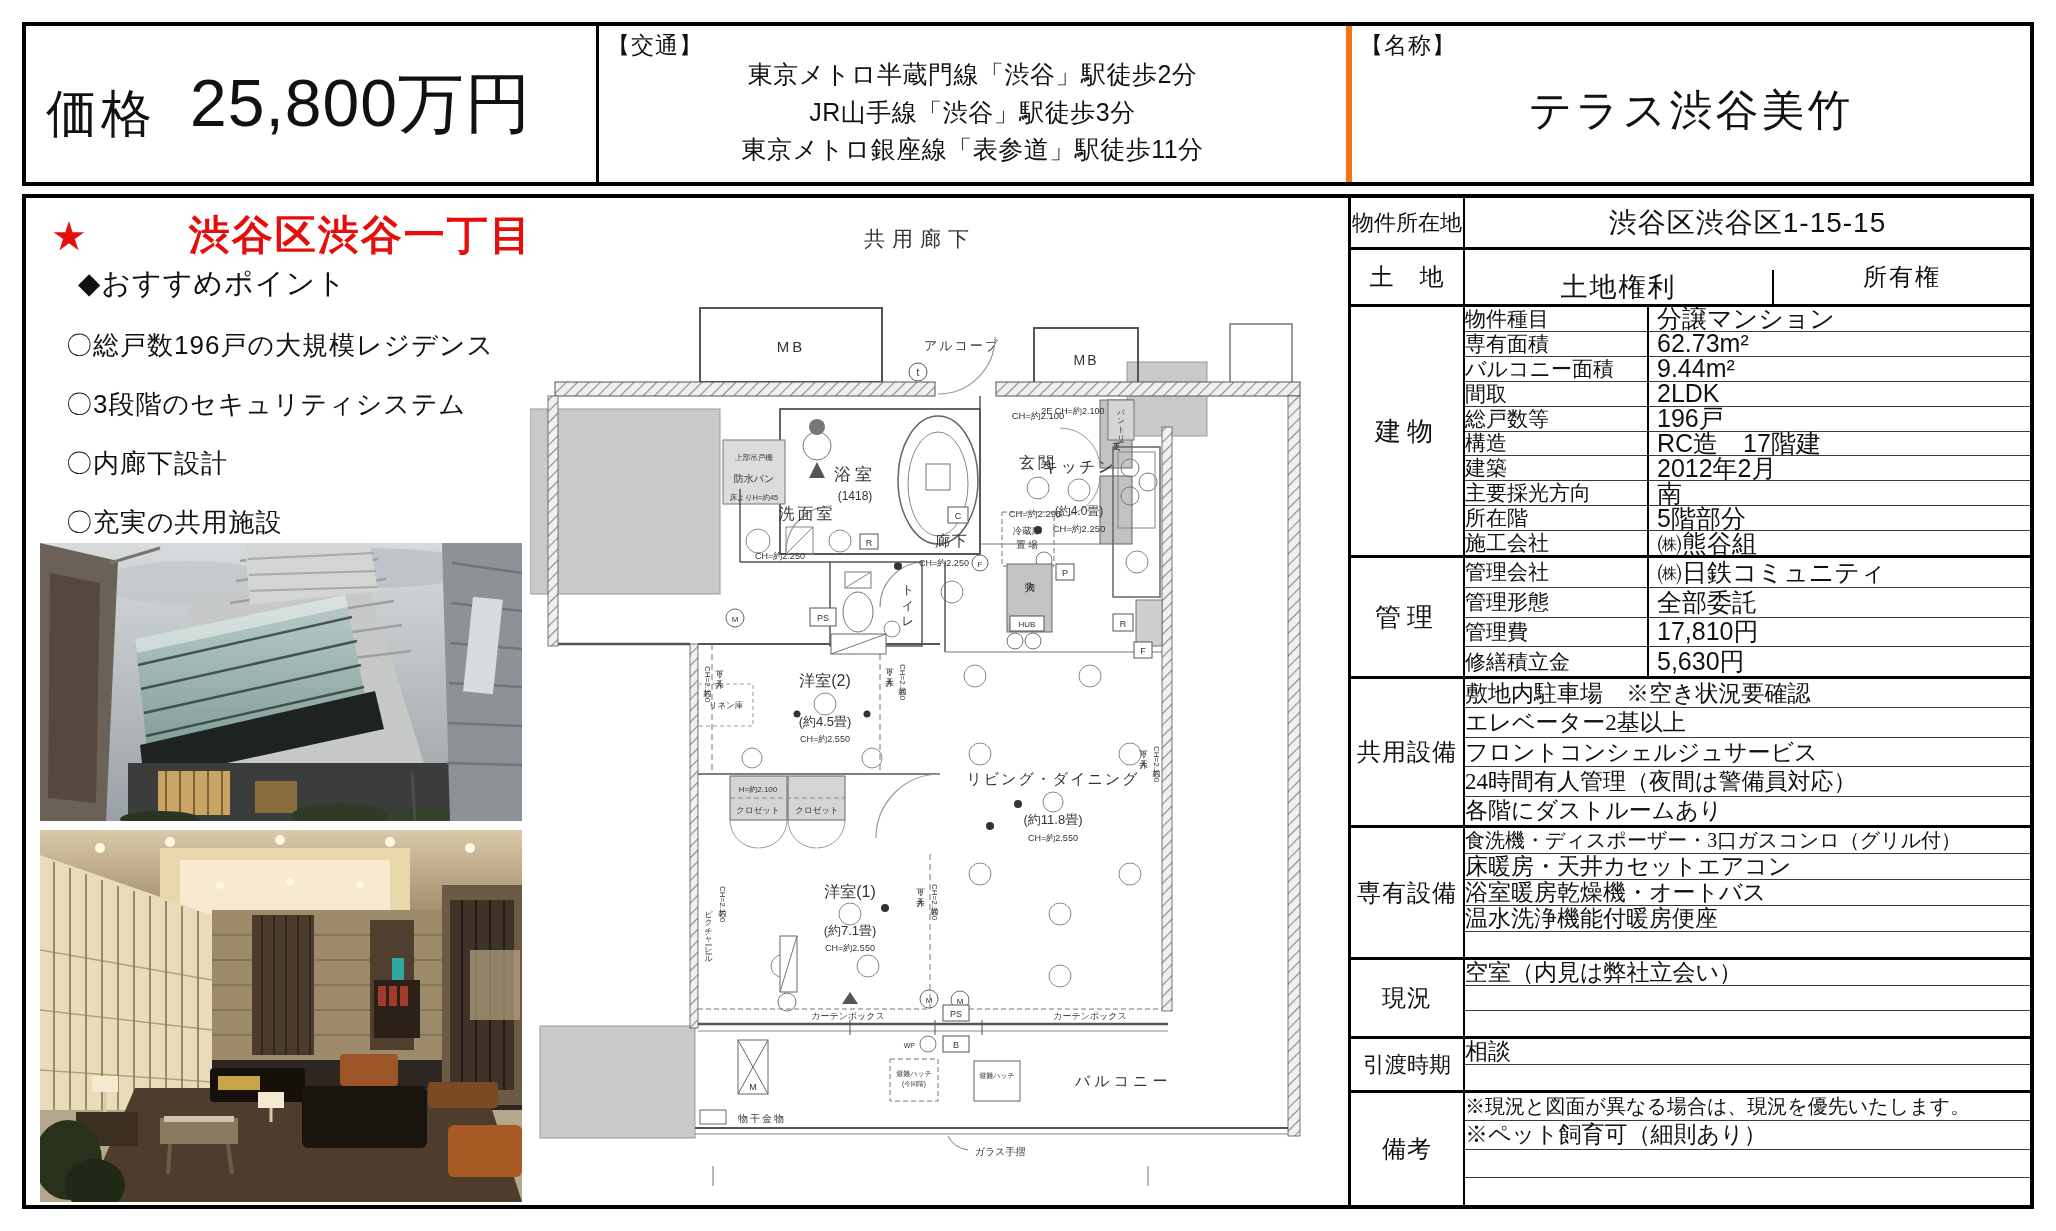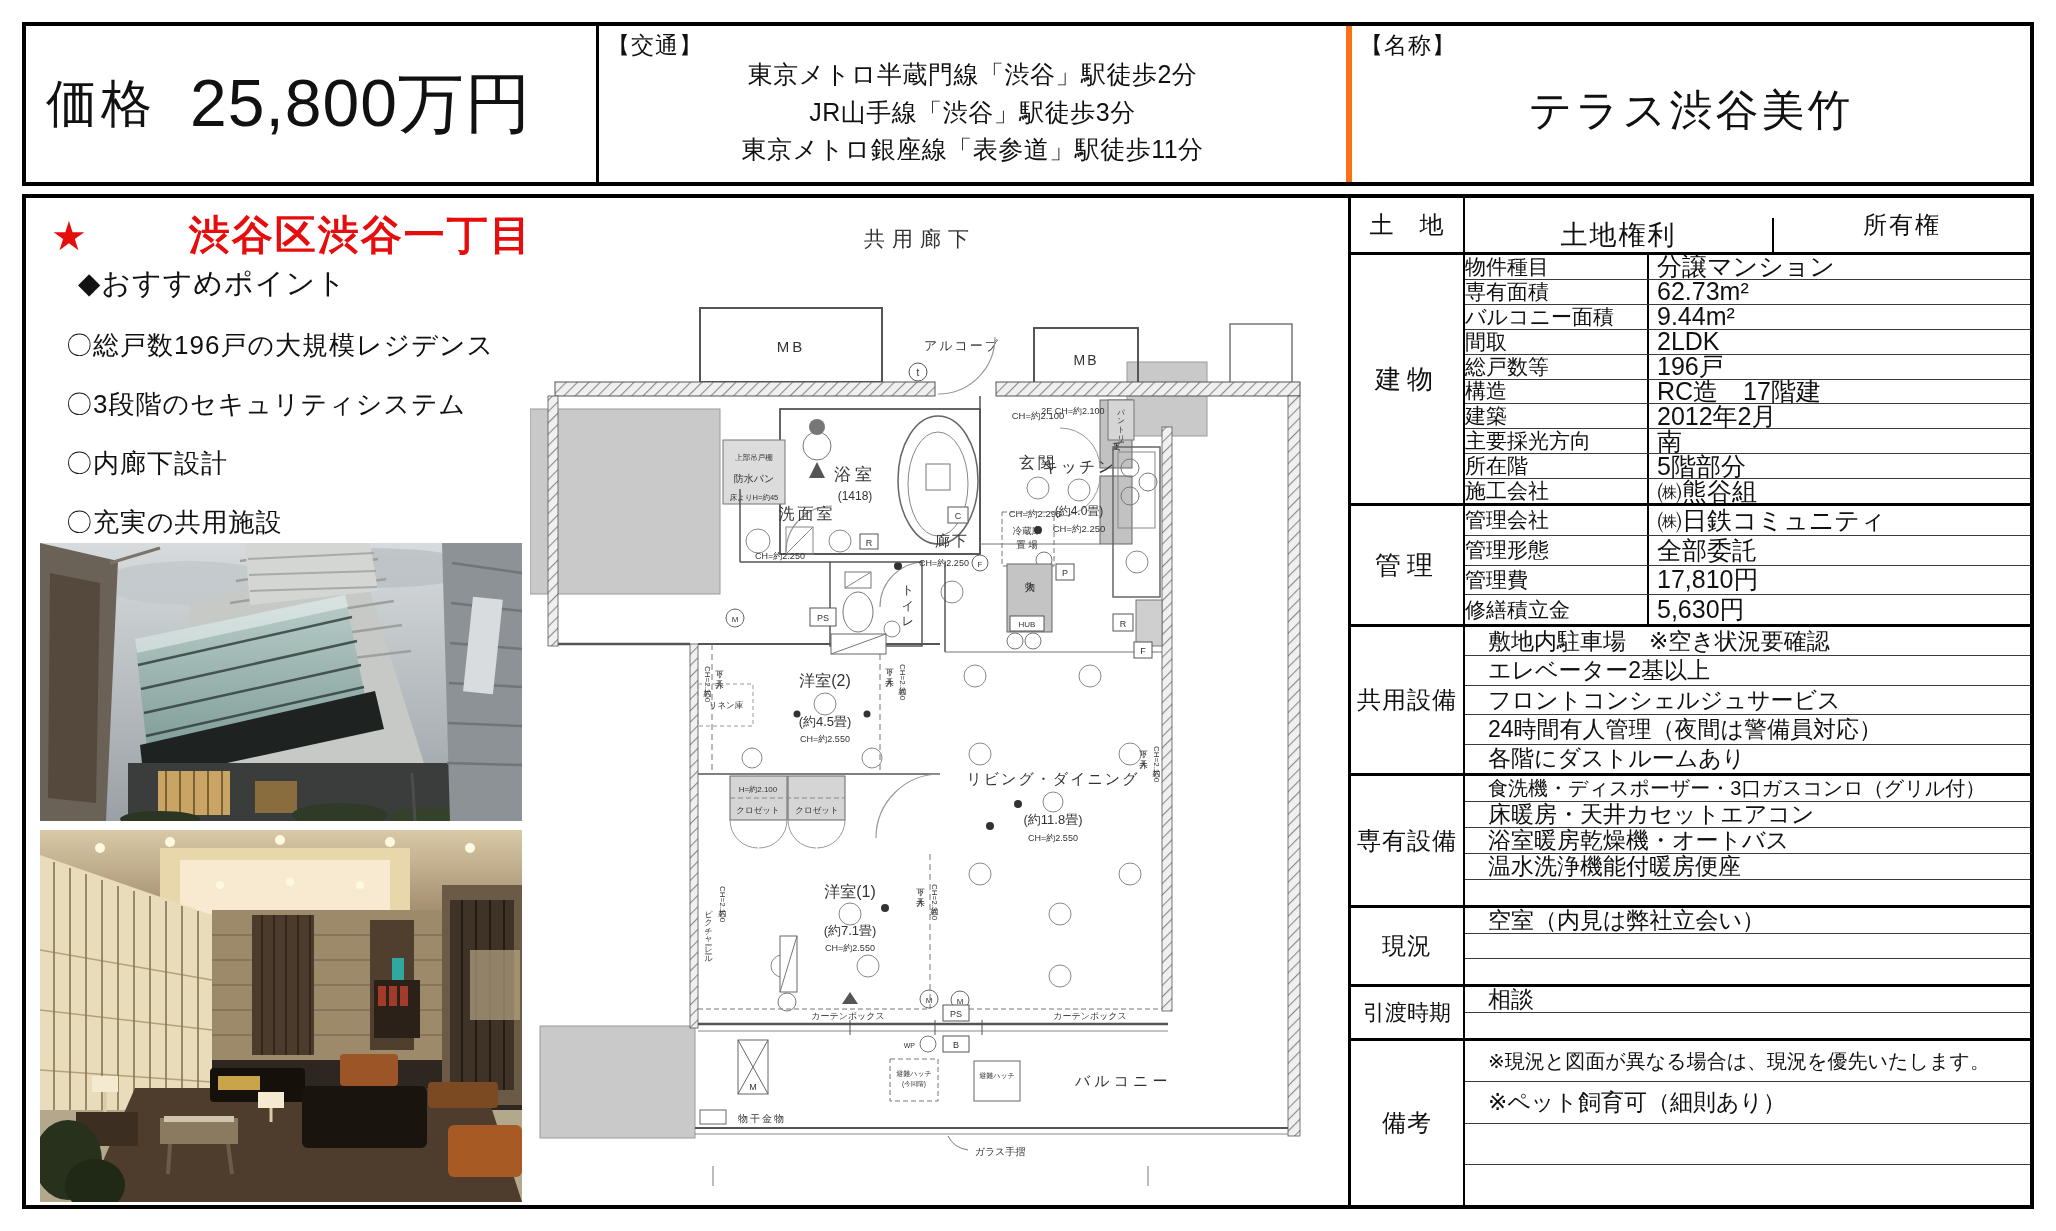--- a/index.html
+++ b/index.html
@@ -6,21 +6,21 @@
   body{font-family:"Liberation Sans","DejaVu Sans",sans-serif;color:#111;}
   .sheet{position:relative;width:2056px;height:1231px;background:#fff;overflow:hidden;}
   .box{position:absolute;box-sizing:border-box;border:4px solid #000;background:#fff;}
   
   #hdr{left:22px;top:22px;width:2012px;height:164px;display:flex;}
   .hcell{position:relative;box-sizing:border-box;height:100%;}
   .hc1{width:573px;border-right:3px solid #000;display:flex;align-items:center;}
   .hc2{width:753px;border-right:6px solid #f97316;}
   .hc3{flex:1;}
   .tag{position:absolute;top:4px;left:8px;font-size:23px;letter-spacing:1px;}
-  .price-line{display:flex;align-items:center;gap:34px;margin-left:20px;}
+  .price-line{display:flex;align-items:flex-end;gap:34px;margin-left:20px;}
   .price-label{font-size:51px;letter-spacing:4px;}
   .price-value{font-size:66px;letter-spacing:1px;}
   .transport{margin-top:30px;text-align:center;font-size:25px;line-height:1.5;letter-spacing:.5px;}
   .bname{margin-top:56px;text-align:center;font-size:43px;letter-spacing:3px;}
   
   #main{left:22px;top:194px;width:2012px;height:1015px;}
   .headline{position:absolute;left:25px;top:10px;width:1275px;display:flex;align-items:center;justify-content:space-between;color:#e60d0d;font-weight:bold;}
   .headline .star{font-size:40px;}
   .headline .htxt{font-size:41px;letter-spacing:2px;}
   .points-title{position:absolute;left:52px;top:66px;font-size:29px;letter-spacing:1px;}
@@ -35,21 +35,21 @@
   .sec{display:flex;box-sizing:border-box;border-bottom:3px solid #000;}
   .sec:last-child{border-bottom:none;flex:1;}
   .lab{width:114px;box-sizing:border-box;border-right:2px solid #000;display:flex;align-items:center;justify-content:center;text-align:center;font-size:24px;letter-spacing:1px;}
   .lab.big{font-size:26px;letter-spacing:6px;}
   .lab.sm{font-size:22px;letter-spacing:0;}
   .secbody{flex:1;display:flex;flex-direction:column;min-width:0;}
   .trow{flex:1;display:flex;align-items:center;border-bottom:1px solid #3a3a3a;min-height:0;}
   .trow:last-child{border-bottom:none;}
   .kv-k{width:184px;align-self:stretch;display:flex;align-items:center;box-sizing:border-box;border-right:2px solid #000;padding-left:0;font-size:21px;white-space:nowrap;}
   .kv-v{flex:1;padding-left:8px;font-size:25px;white-space:nowrap;}
-  .full-v{flex:1;padding-left:23px;font-size:23px;white-space:nowrap;}
+  .full-v{flex:1;padding-left:0;font-size:23px;white-space:nowrap;font-family:Liberation Serif, serif;}
   .full-v.small{font-size:20px;}
   .center-v{flex:1;text-align:center;font-size:28px;letter-spacing:1px;}
   .land-a{width:309px;align-self:stretch;display:flex;align-items:center;justify-content:center;box-sizing:border-box;border-right:2px solid #000;font-size:27px;letter-spacing:2px;margin-top:20px;}
   .land-b{flex:1;text-align:center;font-size:24px;letter-spacing:2px;}
   #sec-loc{height:52px;} #sec-land{height:57px;} #sec-bld{height:251px;}
   #sec-mgmt{height:121px;} #sec-shared{height:149px;} #sec-priv{height:132px;}
   #sec-stat{height:79px;} #sec-hand{height:54px;}
   
   .fp-t{fill:#333;font-family:"Liberation Sans","DejaVu Sans",sans-serif;}
   .vtext{writing-mode:vertical-rl;glyph-orientation-vertical:0;}
@@ -494,20 +494,28 @@
       <line x1="165" y1="914" x2="758" y2="914" stroke="#555" stroke-width="2"></line>
       <line x1="165" y1="920" x2="758" y2="920" stroke="#888" stroke-width="1"></line>
       <path d="M 418 922 Q 424 934 438 936" fill="none" stroke="#777"></path>
       <text class="fp-t" x="470" y="941" font-size="10" text-anchor="middle">ガラス手摺</text>
       <line x1="183" y1="952" x2="183" y2="972" stroke="#777"></line>
       <line x1="618" y1="952" x2="618" y2="972" stroke="#777"></line>
     </svg>
 
     <div class="rtable">
 
+      <div class="sec" id="sec-loc">
+        <div class="lab sm">物件所在地</div>
+        <div class="secbody">
+            <div class="trow">
+              <div class="center-v">渋谷区渋谷区1-15-15</div>
+            </div>
+          </div>
+      </div>
 
       <div class="sec" id="sec-land">
         <div class="lab">土　地</div>
         <div class="secbody">
             <div class="trow">
           <div class="land-a">土地権利</div>
           <div class="land-b">所有権</div>
         </div>
           </div>
       </div>

